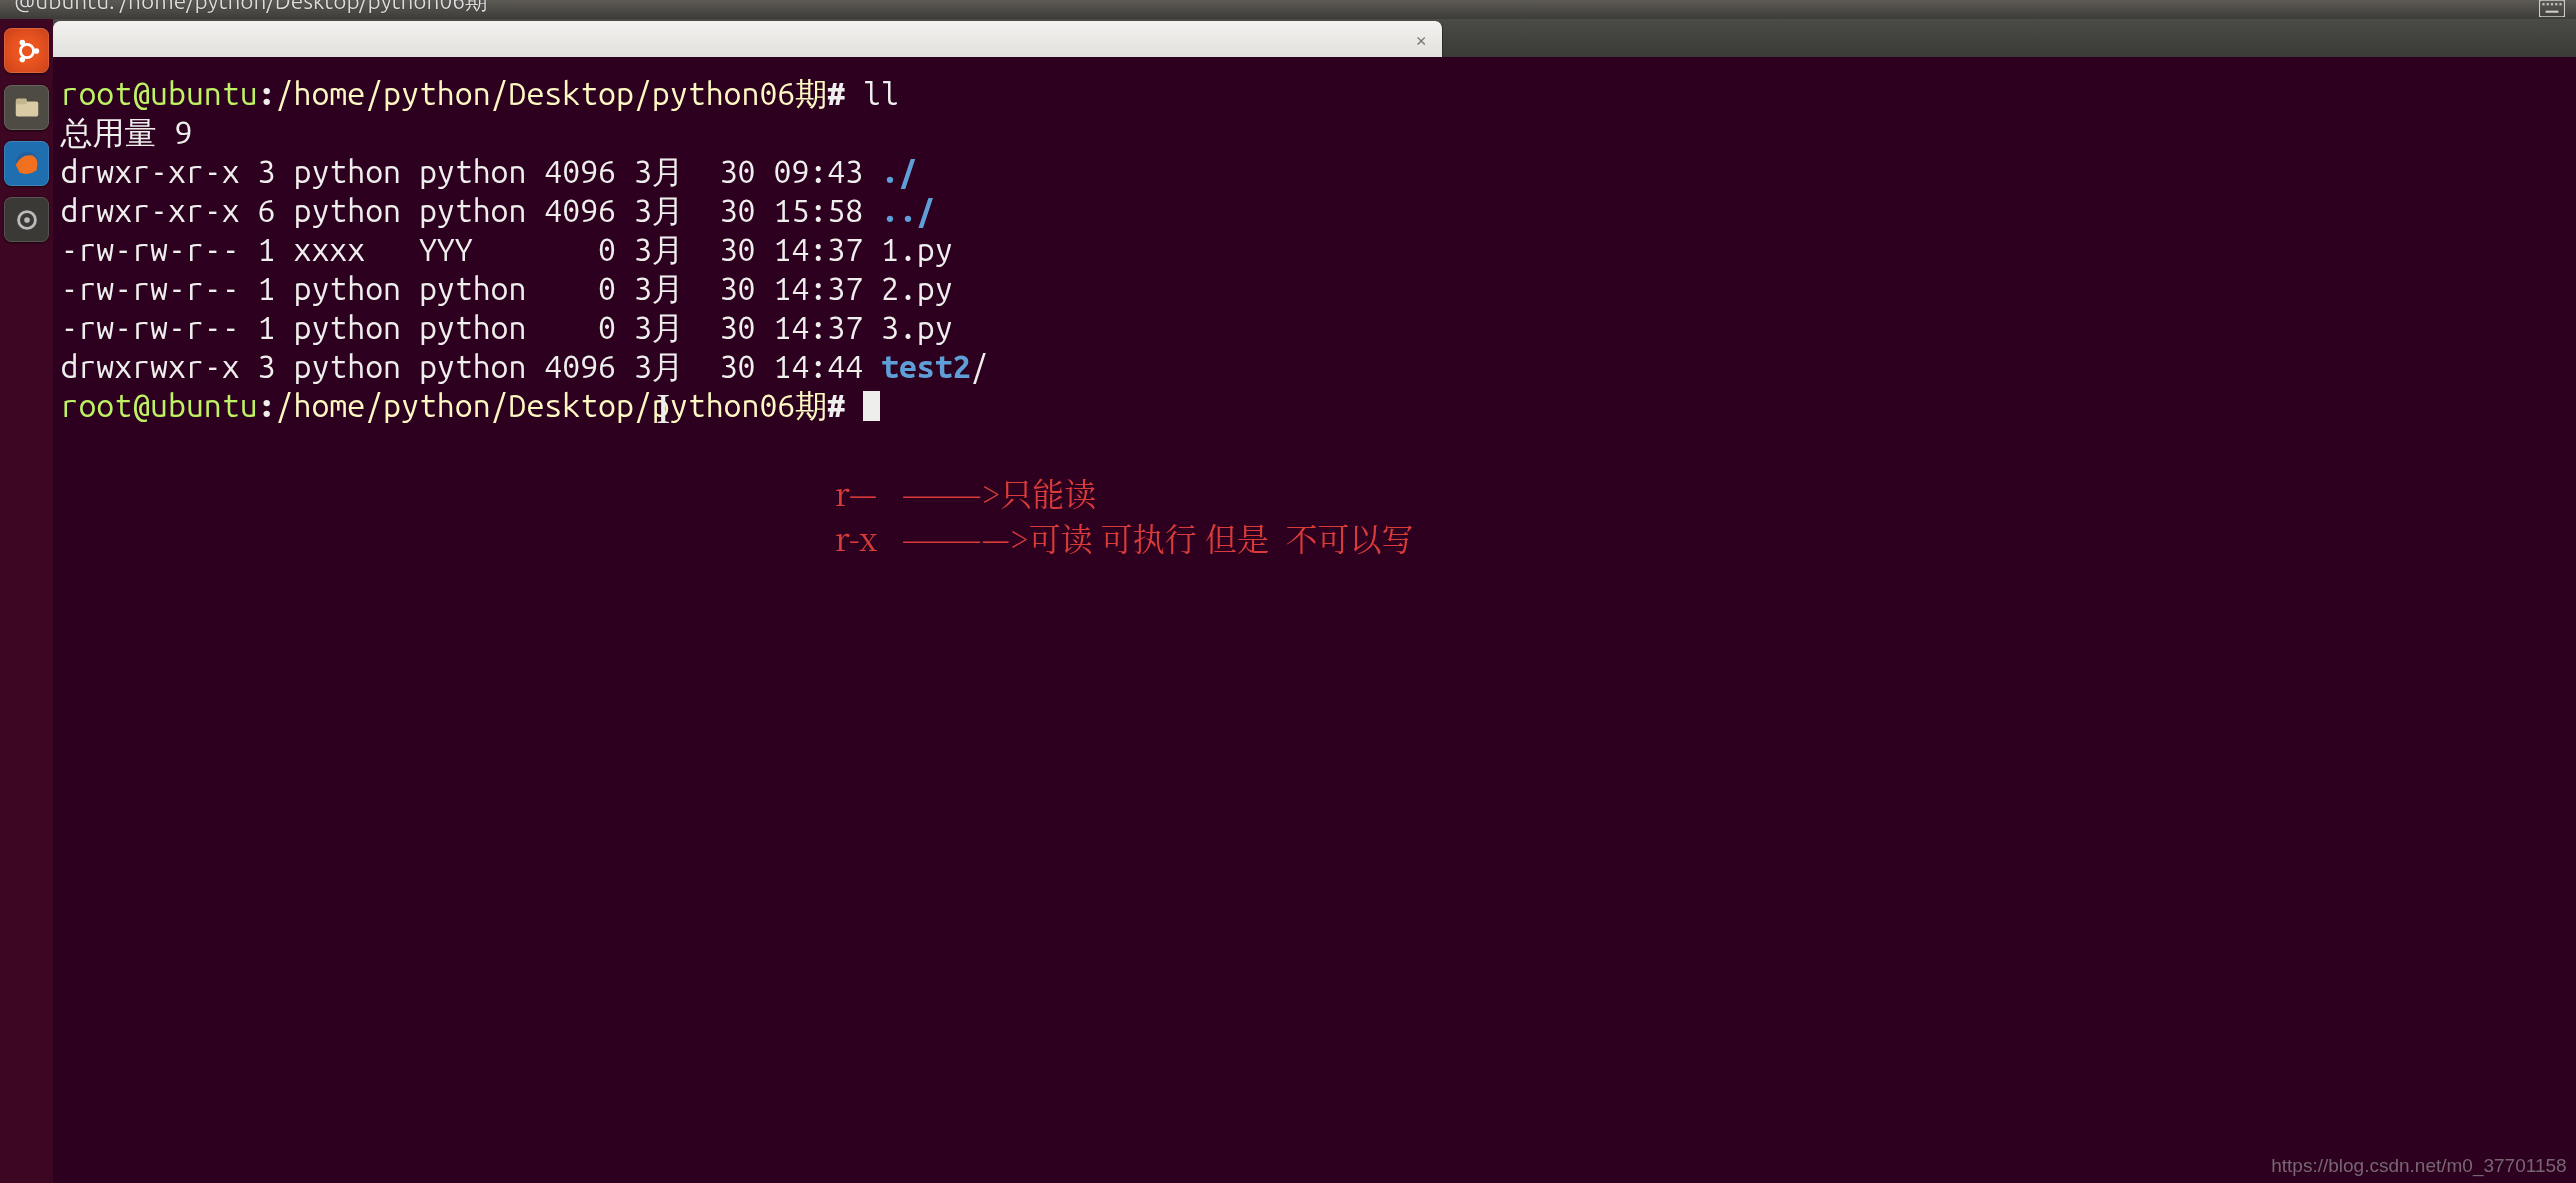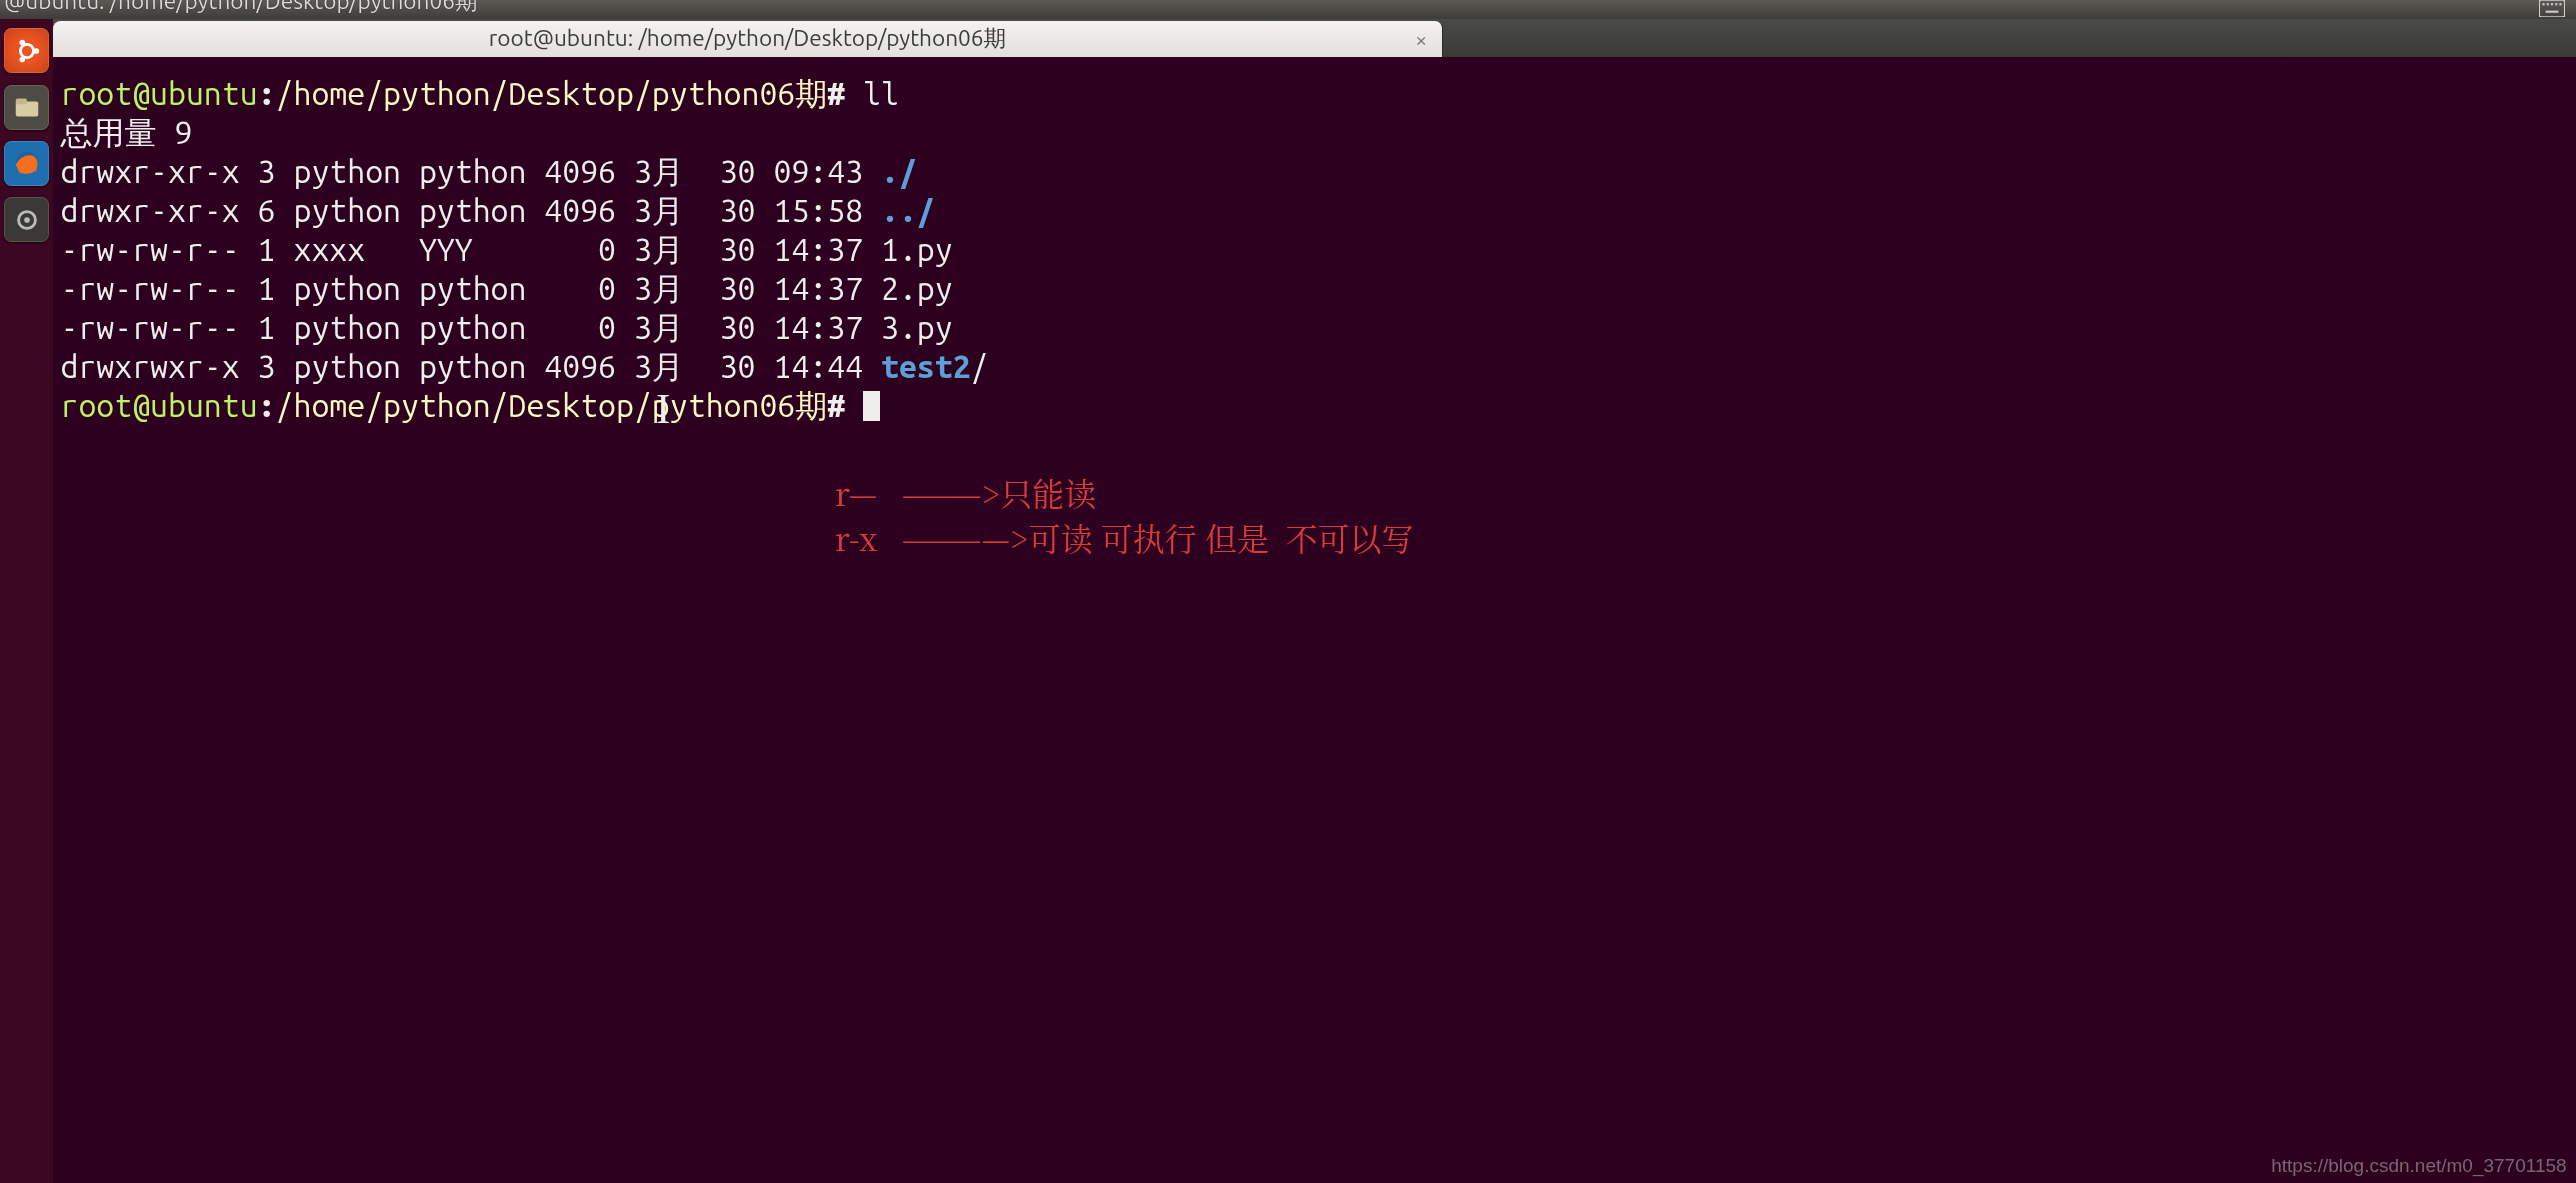--- a/index.html
+++ b/index.html
@@ -2,21 +2,21 @@
 <html style="font-size:15px"><head>
 <meta charset="utf-8">
 <style>
   * { margin: 0; padding: 0; box-sizing: border-box; }
   html, body { width: 2576px; height: 1183px; overflow: hidden; font-family: "Ubuntu", "DejaVu Sans", sans-serif; background: #000; }
   
   
   .top-titlebar {
     position: absolute; left: 0; top: 0; width: 100%; height: 19px;
     background: linear-gradient(#5d5a55, #3e3c38);
-    color: #dcdcdc; font-size: 22.6px; padding-left: 4px; line-height: 15px;
+    color: #dcdcdc; font-size: 22.6px; padding-left: 14px; line-height: 15px;
     display: flex; align-items: flex-start;
   }
   .top-titlebar .title-text { transform: translateY(-7.5px); text-shadow: 0 0.9px 0.9px #000; }
   .top-titlebar .right-icons { margin-left: auto; margin-right: 11.3px; display: flex; gap: 5.7px; align-items: center; }
   .top-titlebar .keyboard-icon svg { width: 26px; height: 17px; fill: #ccc; }
 
   
   .launcher {
     position: absolute; left: 0; top: 19px; width: 53px; height: calc(100% - 19px);
     background: #3d0622;
@@ -139,21 +139,20 @@
   <div class="launcher-item terminal">
     <svg viewBox="0 0 32 32" style="font-size:34px">
         <rect x="3" y="5" width="26" height="22" rx="3" fill="#111"></rect>
         <text x="7" y="20" font-size="12" fill="#8f8" font-family="monospace">&gt;_</text>
       </svg>
   </div>
 </div>
 
 <div class="tabbar">
   <div class="tab active">
-    <span>root@ubuntu: /home/python/Desktop/python06期</span>
     <span class="close">×</span>
   </div>
 </div>
 
 <div class="terminal"><span class="user">root@ubuntu</span><span class="hash">:</span><span class="path">/home/python/Desktop/python06期</span><span class="hash">#</span><span class="cmd"> ll</span>
 <span>总用量 9</span>
 <span>drwxr-xr-x 3 python python 4096 3月  30 09:43 </span><span class="dir">./</span>
 <span>drwxr-xr-x 6 python python 4096 3月  30 15:58 </span><span class="dir">../</span>
 <span>-rw-rw-r-- 1 xxxx   YYY       0 3月  30 14:37 1.py</span>
 <span>-rw-rw-r-- 1 python python    0 3月  30 14:37 2.py</span>

